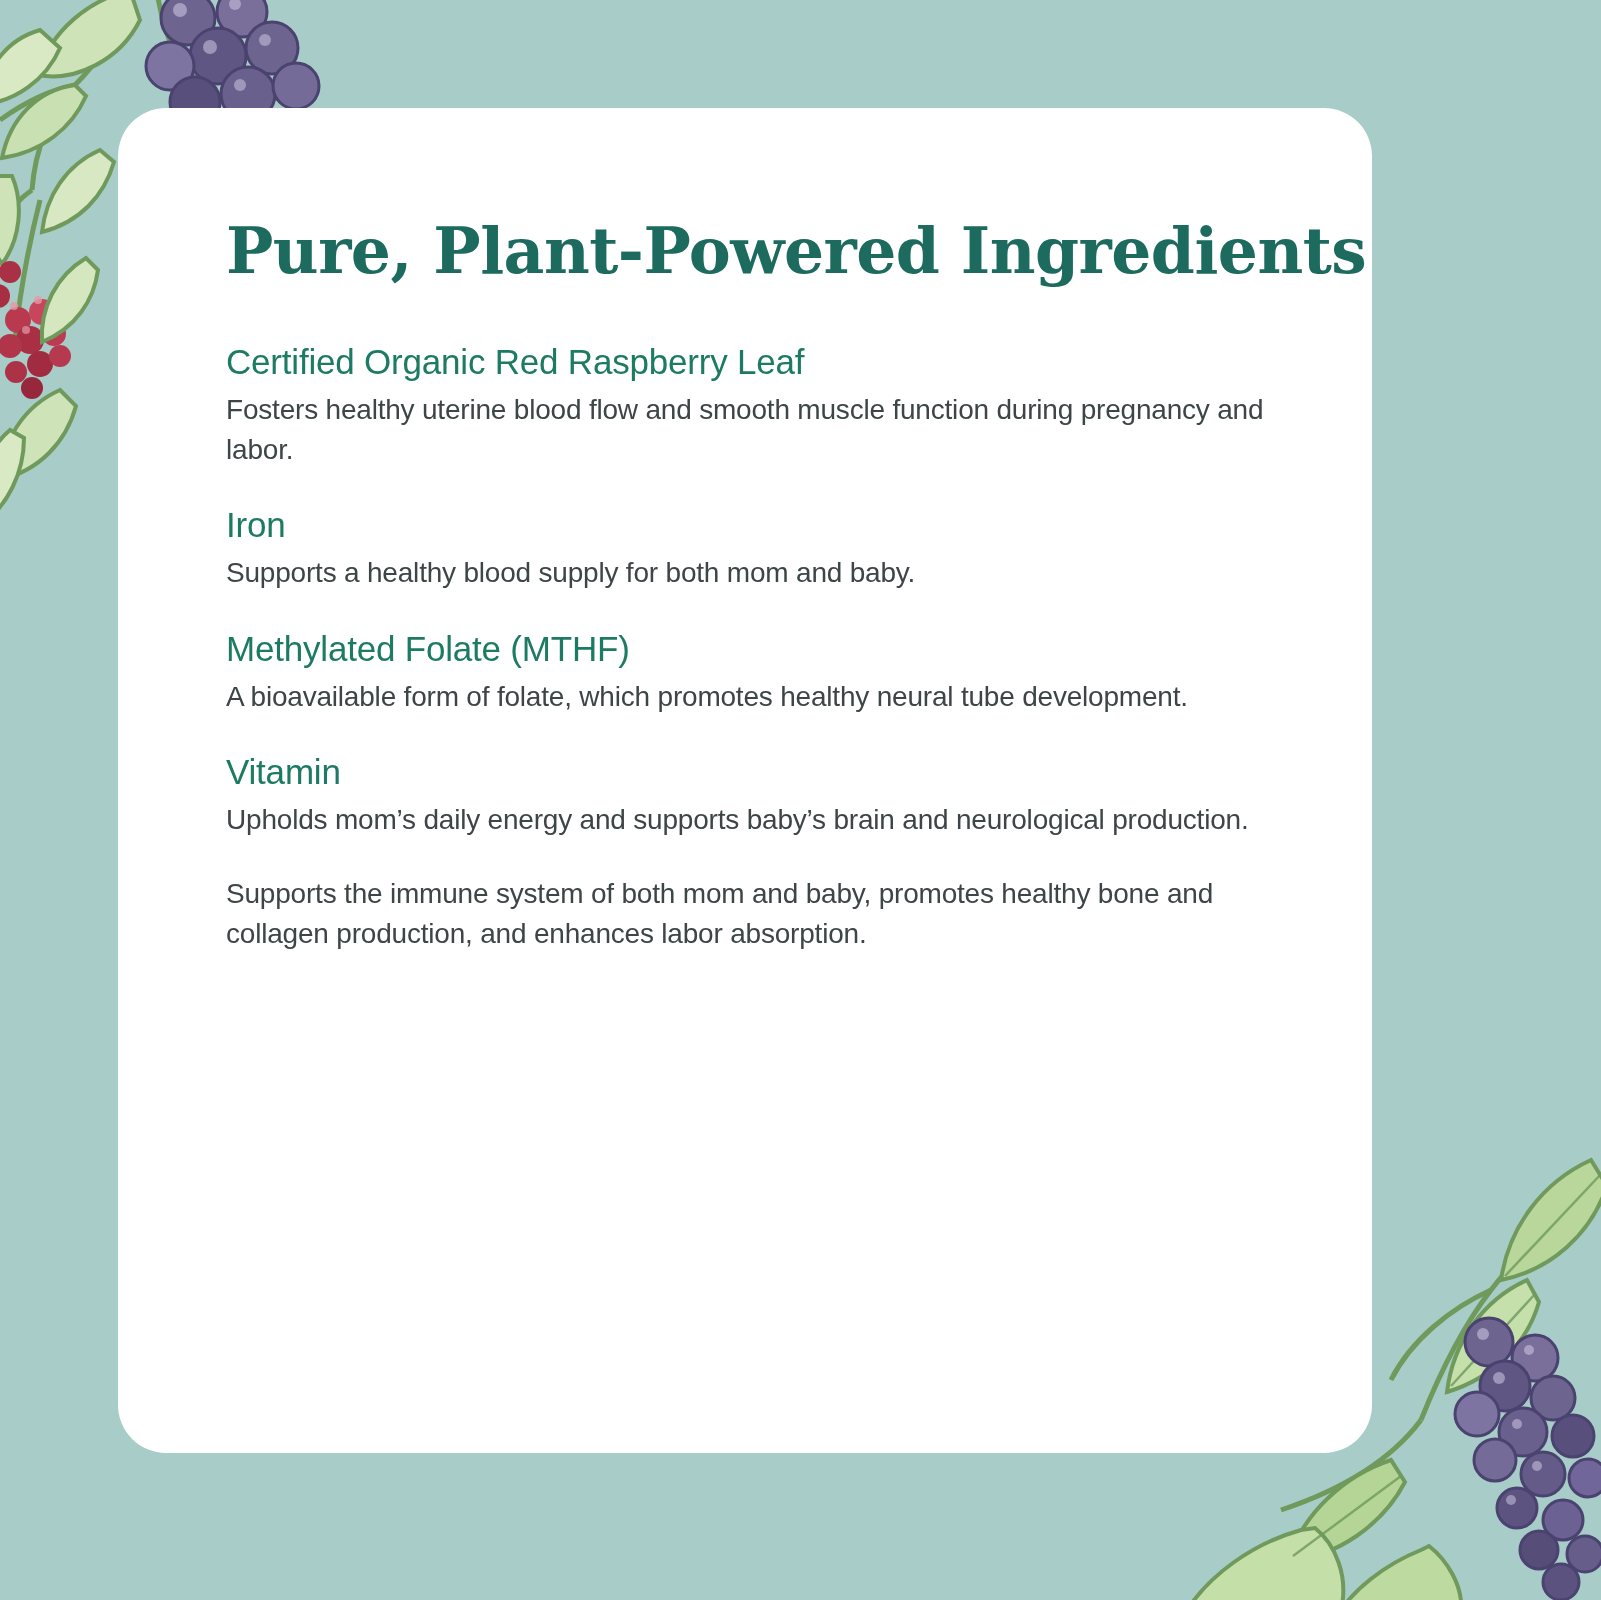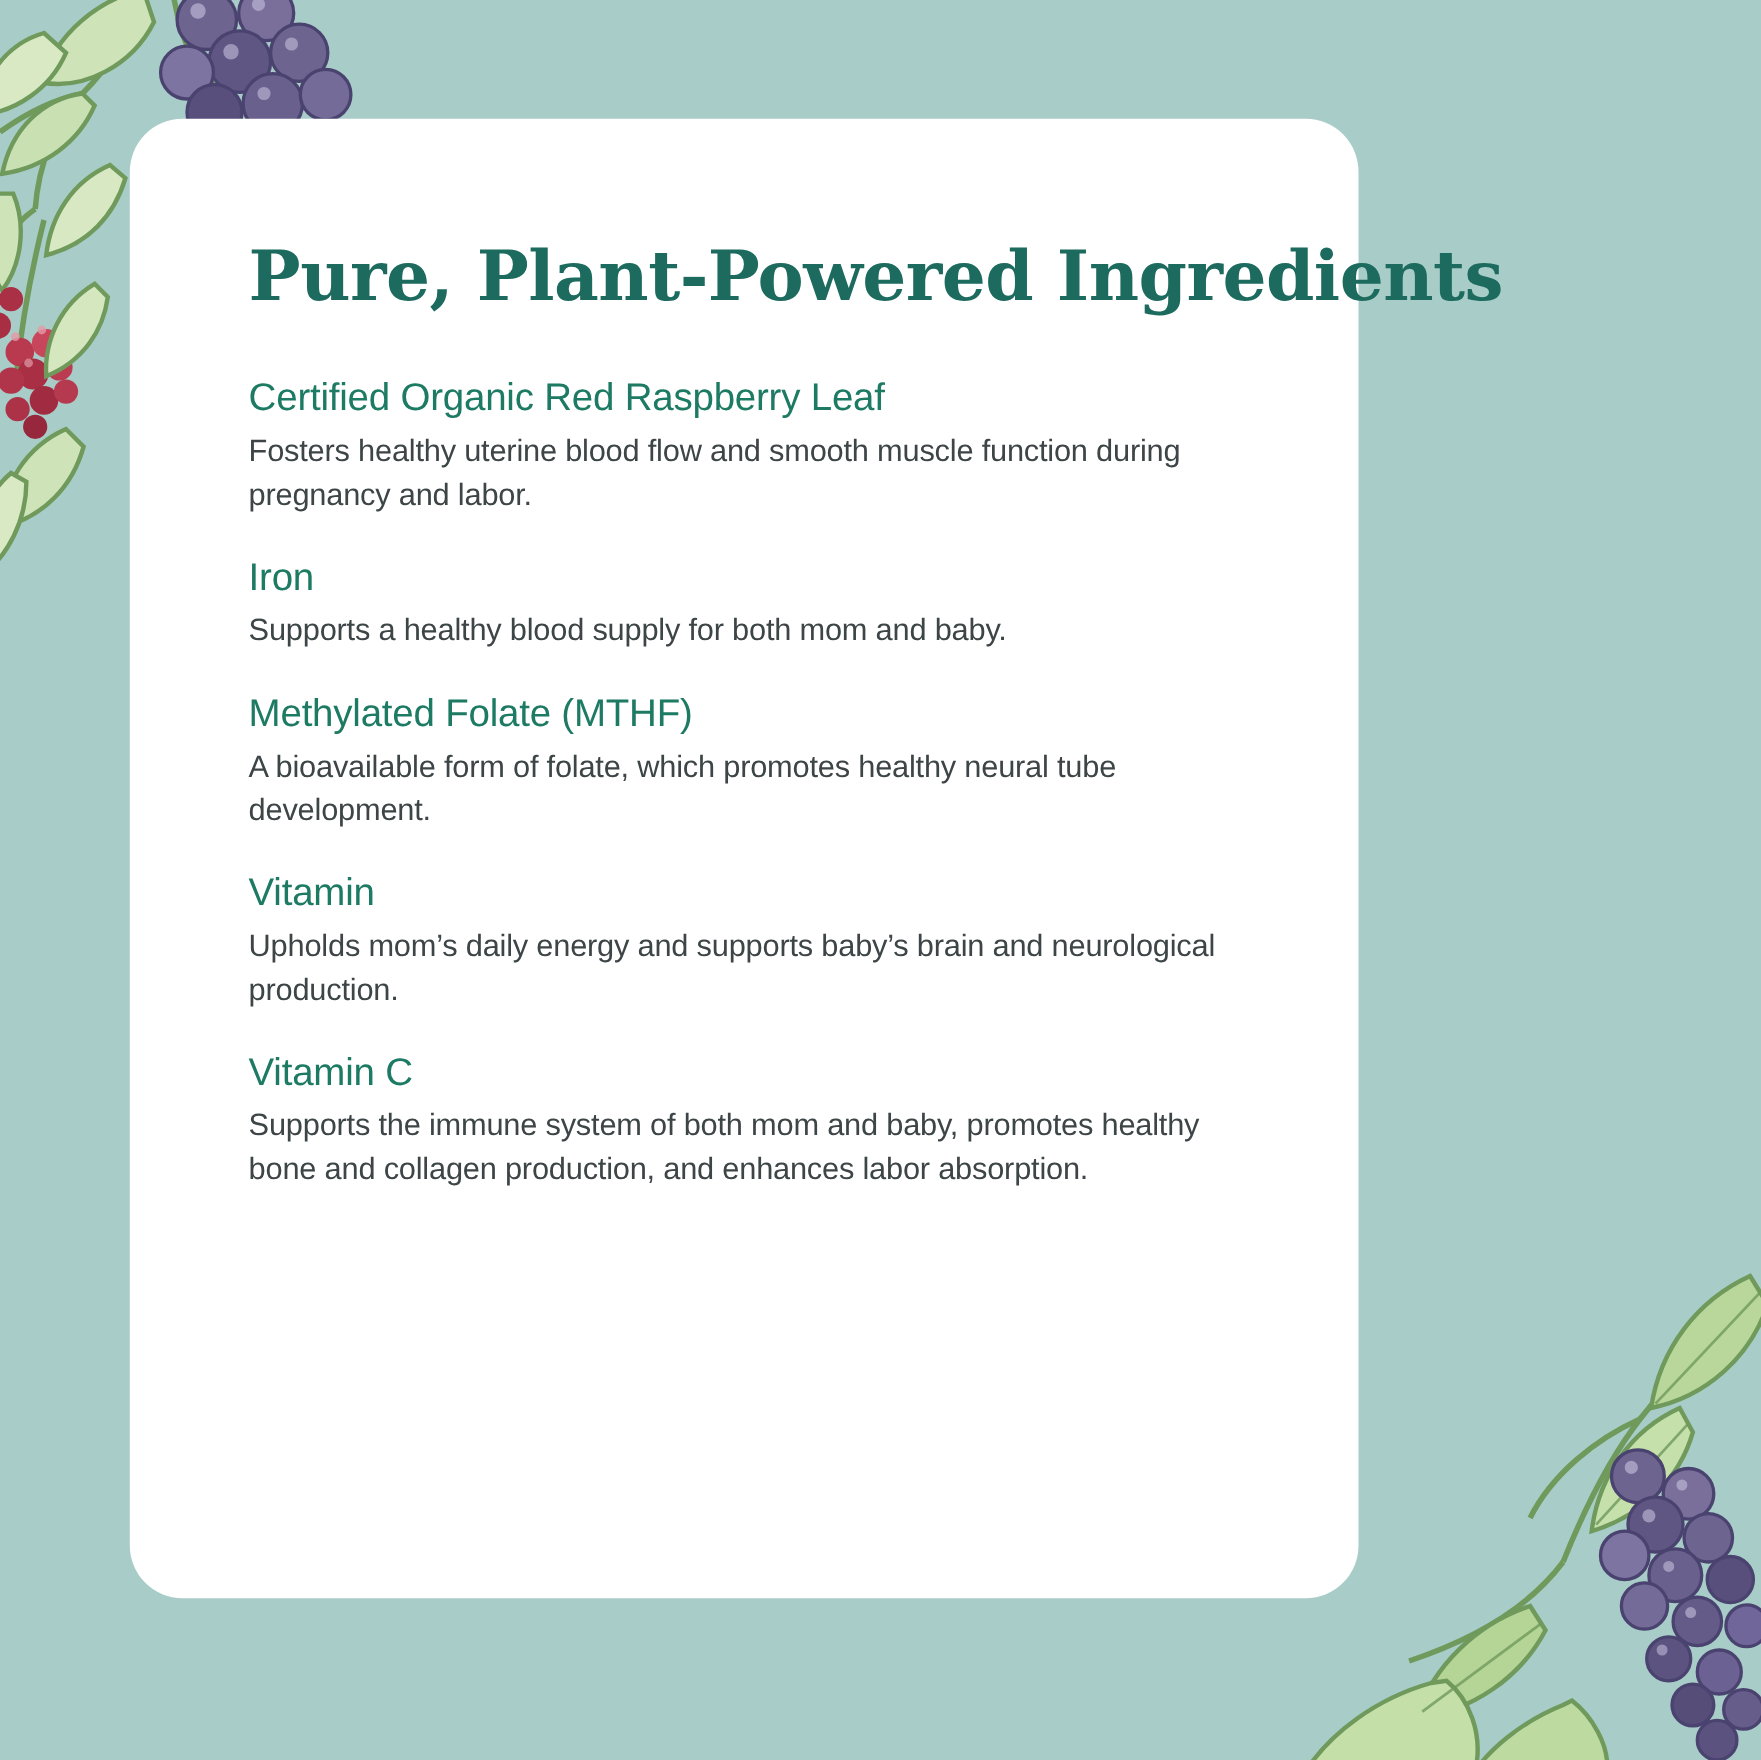--- a/index.html
+++ b/index.html
@@ -23,21 +23,21 @@
   .deco svg { display: block; }
 
   #deco-top-left   { top: -10px;  left: -20px; }
   #deco-bottom-right { bottom: -10px; right: -10px; }
 
   
   .card {
     position: absolute;
     left: 118px;
     top: 108px;
-    width: 1117px;
+    width: 1254px;
     height: 1345px;
     background: #ffffff;
     border-radius: 48px;
     box-sizing: border-box;
     padding: 110px 100px 0 108px;
     z-index: 5;
   }
 
   .card-title {
     font-family: "DejaVu Serif", serif;
@@ -213,16 +213,15 @@
     <div class="ing-name">Methylated Folate (MTHF)</div>
     <p class="ing-desc">A bioavailable form of folate, which promotes healthy neural tube development.</p>
   </div>
 
   <div class="ingredient">
     <div class="ing-name">Vitamin</div>
     <p class="ing-desc">Upholds mom’s daily energy and supports baby’s brain and neurological production.</p>
   </div>
 
   <div class="ingredient">
-    <div class="ing-name">Vitamin C</div>
     <p class="ing-desc">Supports the immune system of both mom and baby, promotes healthy bone and collagen production, and enhances labor absorption.</p>
   </div>
 </div>
 
 </body></html>

